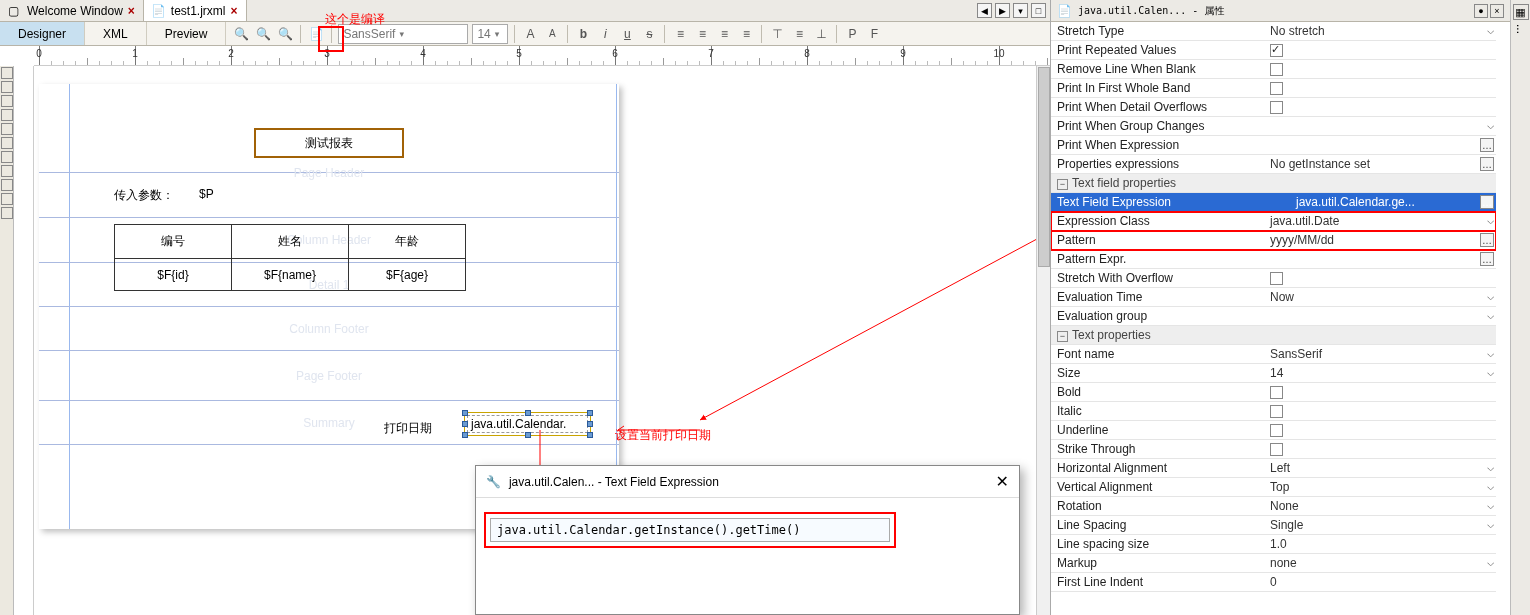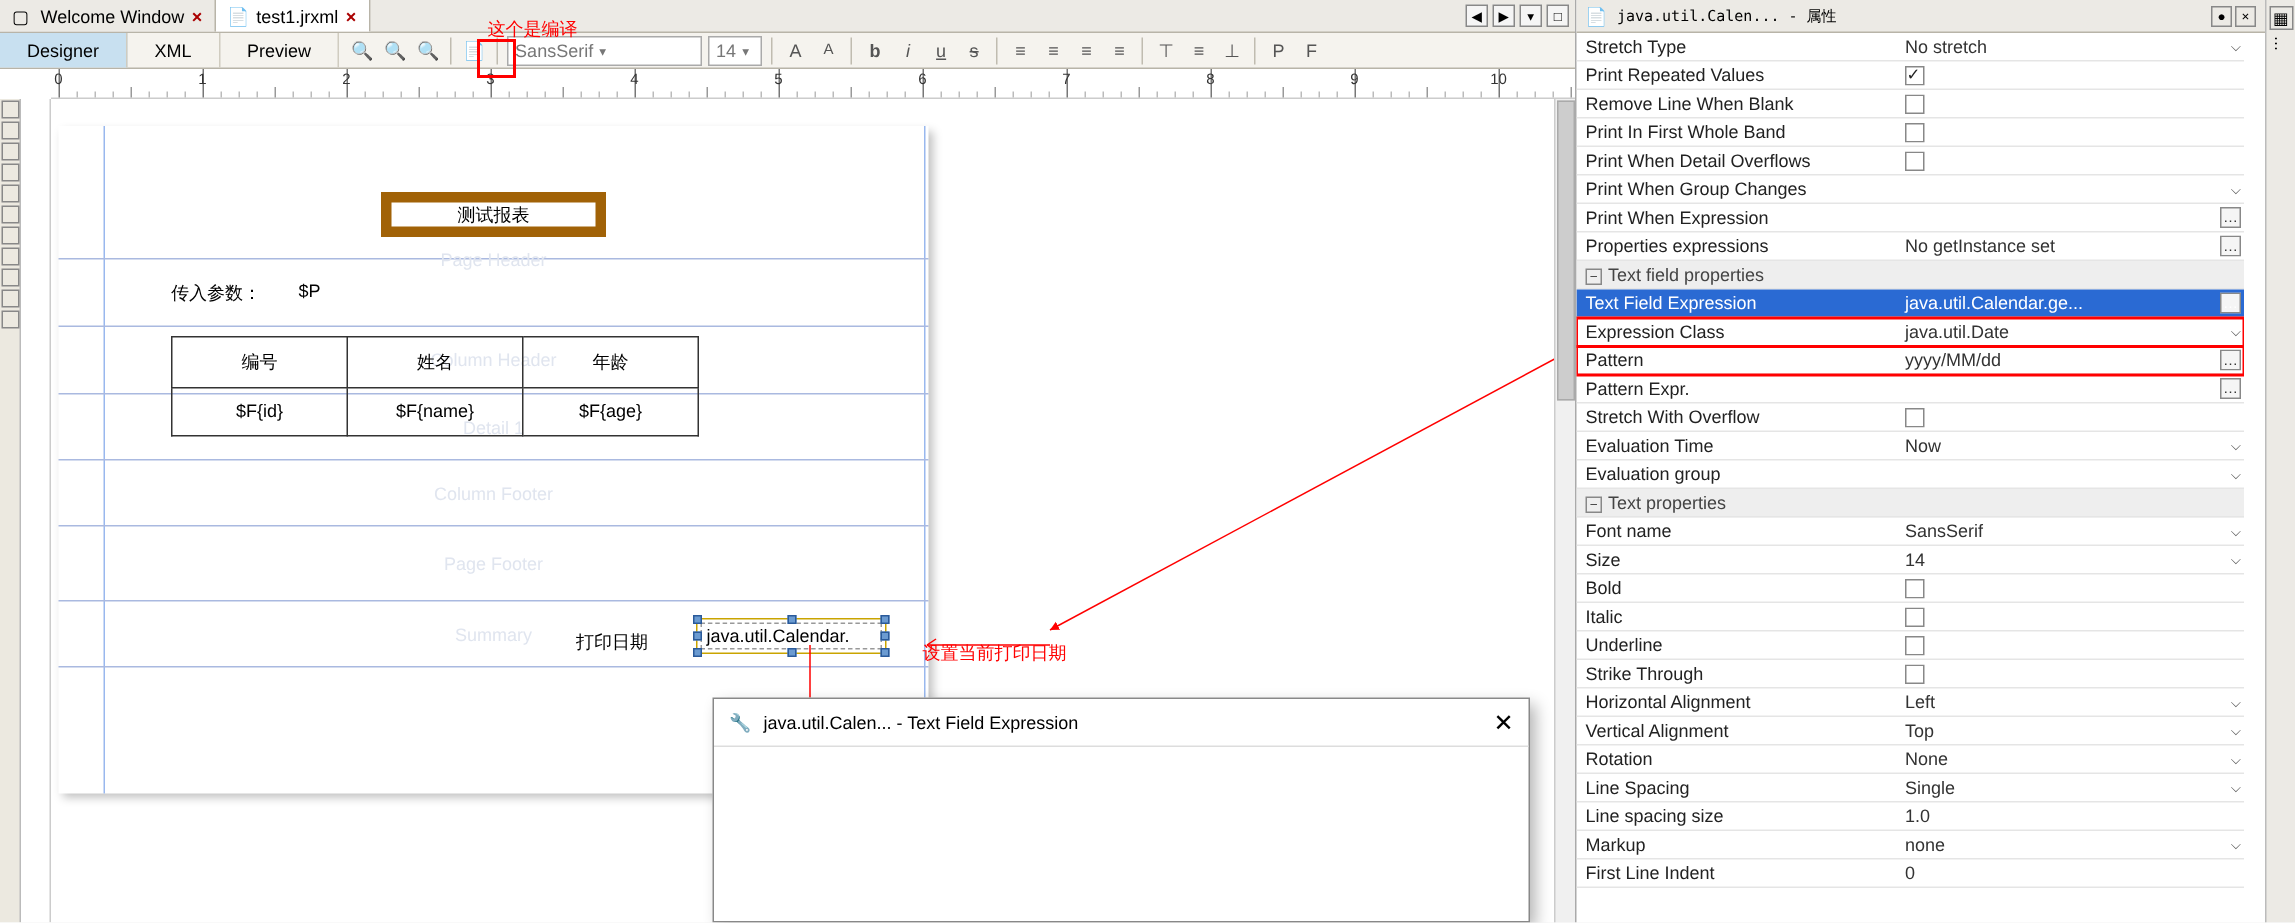--- a/index.html
+++ b/index.html
@@ -32,21 +32,21 @@
 .design-row { flex:1; display:flex; overflow:hidden; }
 .palette { width:14px; background:#ece9e0; border-right:1px solid #bbb; display:flex; flex-direction:column; }
 .palette span { width:12px; height:12px; border:1px solid #888; margin:1px auto; }
 .ruler-v { width:20px; background:#fff; border-right:1px solid #ccc; position:relative; }
 .canvas-scroll { flex:1; background:#fff; position:relative; overflow:hidden; }
 .report-page { position:absolute; left:5px; top:18px; width:580px; height:445px; background:#fff; box-shadow:3px 3px 6px rgba(0,0,0,.25); }
 .rpt-margin-l { position:absolute; left:30px; top:0; bottom:0; border-left:1px solid #99b8ee; }
 .rpt-margin-r { position:absolute; right:2px; top:0; bottom:0; border-left:1px solid #99b8ee; }
 .band { position:absolute; left:0; right:0; border-top:1px solid #aab9e0; }
 .band-lbl { position:absolute; left:50%; top:50%; transform:translate(-50%,-50%); color:#e0e5ef; font-size:12px; pointer-events:none; }
-.rpt-title { position:absolute; left:215px; top:44px; width:150px; height:30px; border:7px solid #a16207; display:flex; align-items:center; justify-content:center; font-size:18px; }
+.rpt-title { position:absolute; left:215px; top:44px; width:150px; height:30px; border:2px solid #a16207; display:flex; align-items:center; justify-content:center; font-size:18px; }
 .param-lbl { position:absolute; left:75px; top:103px; font-size:12px; }
 .param-val { position:absolute; left:160px; top:103px; font-size:12px; }
 .tbl { position:absolute; left:75px; top:140px; border-collapse:collapse; }
 .tbl td { border:1px solid #333; padding:8px 0; text-align:center; font-size:13px; width:117px; }
 .tbl .f { font-family:monospace; }
 .sum-lbl { position:absolute; left:345px; top:336px; font-size:13px; }
 .sum-field { position:absolute; left:425px; top:328px; width:127px; height:24px; border:1px solid #c9a400; background:#fff; }
 .sum-field .inner { position:absolute; inset:2px; border:1px dashed #999; display:flex; align-items:center; padding:0 3px; font-family:monospace; font-size:12px; overflow:hidden; white-space:nowrap; }
 .handle { position:absolute; width:6px; height:6px; background:#6b9bd1; border:1px solid #2a5a9a; }
 .annot-set { position:absolute; left:615px; top:426px; color:#f00; font-size:14px; }
@@ -58,21 +58,21 @@
 .expr-input { width:400px; padding:4px 6px; border:1px solid #aaa; font-family:monospace; background:#f7fbff; }
 .prop-panel { position:absolute; left:1050px; top:0; width:460px; height:615px; background:#fff; border-left:1px solid #aaa; display:flex; flex-direction:column; }
 .prop-head { height:22px; background:#eceae5; border-bottom:1px solid #b8b4a8; display:flex; align-items:center; padding:0 6px; gap:6px; }
 .prop-head .ttl { font-family:monospace; font-size:10px; }
 .prop-head .min { margin-left:auto; display:flex; gap:2px; }
 .prop-head .min span { width:14px; height:14px; border:1px solid #888; font-size:9px; display:inline-flex; align-items:center; justify-content:center; cursor:pointer; }
 .prop-grid { width:445px; overflow-y:auto; }
 .prow { display:flex; height:19px; border-bottom:1px solid #e5e5e5; align-items:center; }
 .prow .pl { width:215px; padding-left:6px; font-size:11px; color:#222; white-space:nowrap; overflow:hidden; }
 .prow .pv { flex:1; padding-left:4px; font-size:11px; color:#333; font-family:monospace; display:flex; align-items:center; white-space:nowrap; overflow:hidden; }
-.prow.sel { background:#2a6ad3; color:#fff; }
+.prow.sel { background:#2a6ad3; color:#fff;gap:26px; }
 .prow.sel .pl, .prow.sel .pv { color:#fff; }
 .prow .chk { width:13px; height:13px; border:1px solid #888; display:inline-block; position:relative; background:#fff; }
 .prow .chk.on::after { content:"✓"; position:absolute; left:0; top:-2px; font-size:11px; color:#222; }
 .prow .dd { margin-left:auto; margin-right:2px; color:#555; font-size:9px; }
 .prow .edot { margin-left:auto; margin-right:2px; width:14px; height:14px; border:1px solid #888; display:inline-flex; align-items:center; justify-content:center; font-size:10px; background:#f5f5f5; }
 .prow.cat { background:#eee; }
 .prow.cat .pl { font-weight:normal; color:#444; }
 .prow.cat .toggle { width:11px; height:11px; border:1px solid #888; display:inline-flex; align-items:center; justify-content:center; margin-right:4px; font-size:9px; }
 .aside { position:absolute; right:0; top:0; width:20px; height:615px; background:#eceae5; border-left:1px solid #bbb; display:flex; flex-direction:column; align-items:center; padding-top:4px; gap:4px; }
 .aside span { width:16px; height:16px; border:1px solid #888; font-size:11px; display:flex; align-items:center; justify-content:center; }
@@ -346,20 +346,25 @@
     <line x1="624" y1="434" x2="618" y2="430" stroke="#f00"></line>
   <line x1="1050" y1="232" x2="700" y2="420" stroke="#f00" stroke-width="1" marker-end="url(#ah)"></line>
 </svg>
 
 <div class="expr-dialog">
   <div class="expr-title">
     <span>🔧</span>
     <span>java.util.Calen... - Text Field Expression</span>
     <span class="dlg-x">✕</span>
   </div>
+  <div class="expr-body">
+    <div class="red-box" style="position:relative;display:inline-block;padding:4px;border:2px solid #f00">
+      <input class="expr-input" value="java.util.Calendar.getInstance().getTime()" style="">
+    </div>
+  </div>
 </div>
 
 <div class="scrollbar-v">
     <div class="thumb"></div>
   </div>
 
 <div class="prop-panel">
   <div class="prop-head">
     <span>📄</span>
     <span class="ttl">java.util.Calen... - 属性</span>

